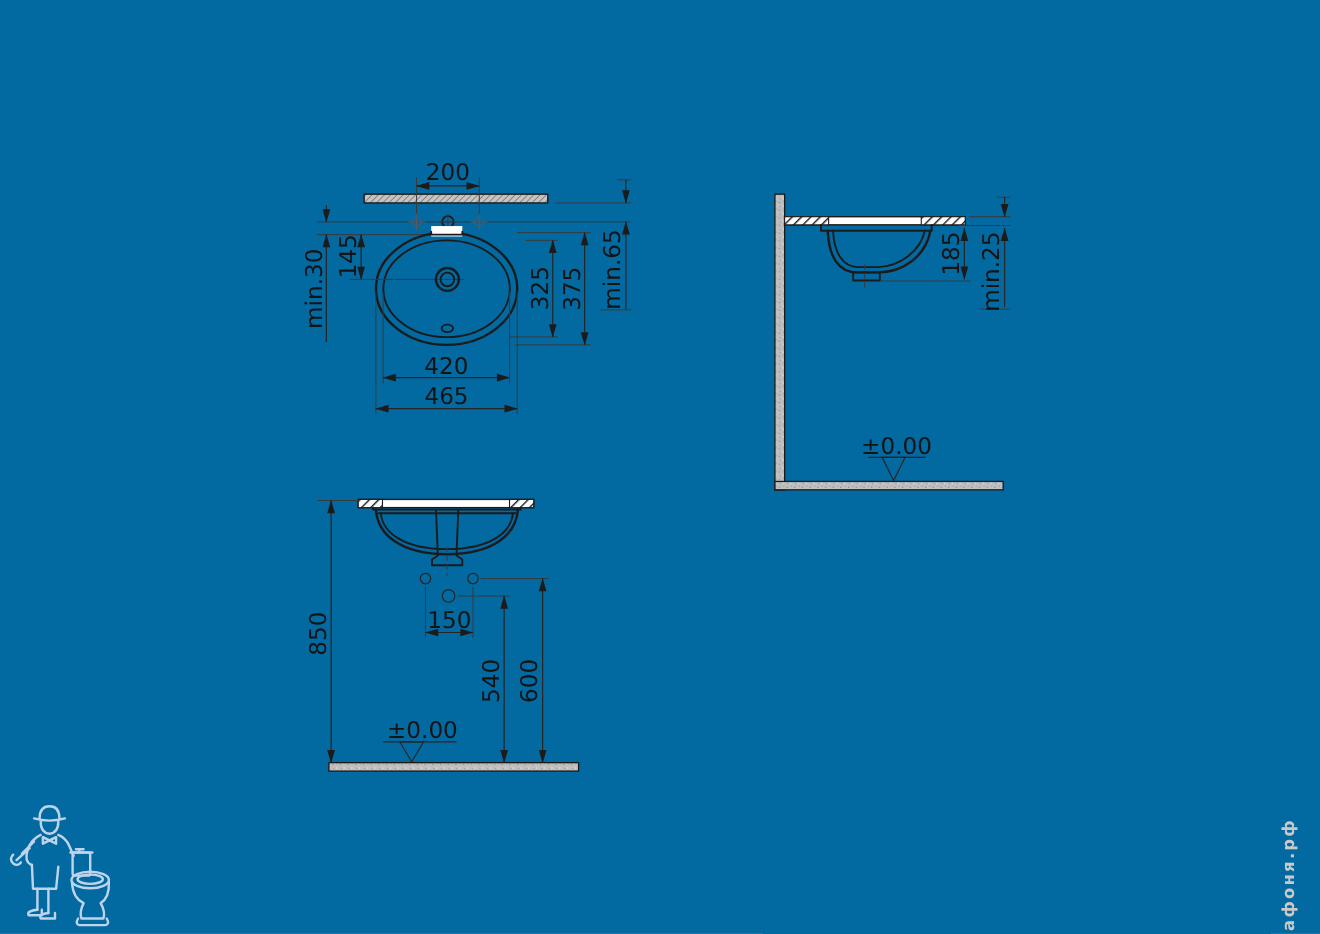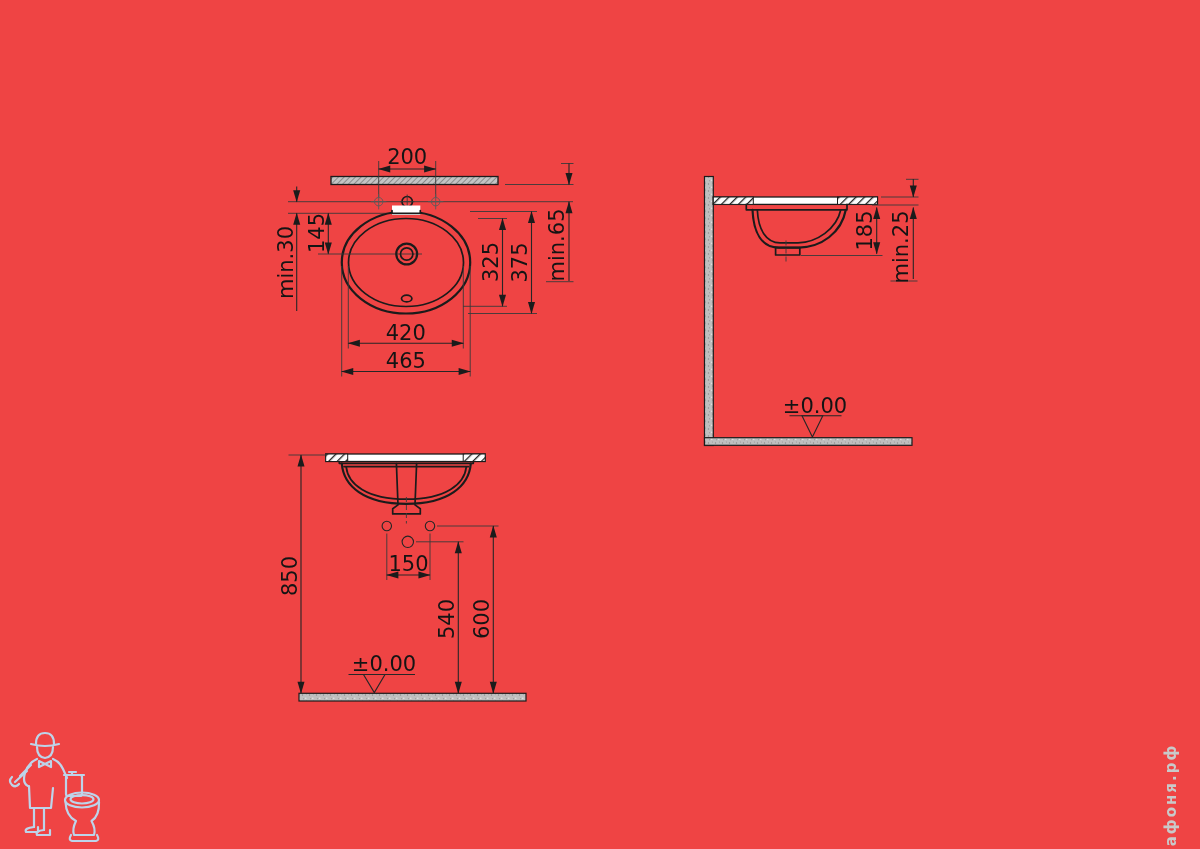--- a/index.html
+++ b/index.html
@@ -1,16 +1,16 @@
 <!DOCTYPE html>
 <html><head>
 <meta charset="utf-8">
 <style>
   html,body{margin:0;padding:0;background:#ffffff;width:1200px;height:849px;overflow:hidden;}
-  .canvas{position:relative;width:1200px;height:849px;background:#ef4444;font-family:"DejaVu Sans","Liberation Sans",sans-serif;}
+  .canvas{position:relative;width:1200px;height:849px;background:#0369a1;font-family:"DejaVu Sans","Liberation Sans",sans-serif;}
   svg{display:block;}
   .obj{stroke:#1b1b1b;stroke-width:2.2;fill:none;stroke-linecap:round;stroke-linejoin:round;}
   .obj2{stroke:#1b1b1b;stroke-width:1.7;fill:none;stroke-linecap:round;stroke-linejoin:round;}
   .dim{stroke:#262626;stroke-width:1.1;fill:none;}
   .thin{stroke:#3a3a3a;stroke-width:0.9;fill:none;}
   .ctr{stroke:#5a5a5a;stroke-width:0.9;fill:none;}
   .dash{stroke-dasharray:5 3;}
   text.lab{font:21px "DejaVu Sans","Liberation Sans",sans-serif;fill:#141414;text-anchor:middle;dominant-baseline:central;}
   .wm{stroke:#bdd4ea;stroke-width:2.2;fill:none;stroke-linecap:round;stroke-linejoin:round;}
   text.brand{font:bold 15px "DejaVu Sans","Liberation Sans",sans-serif;fill:#c9c9c9;letter-spacing:2px;text-anchor:middle;dominant-baseline:central;}

